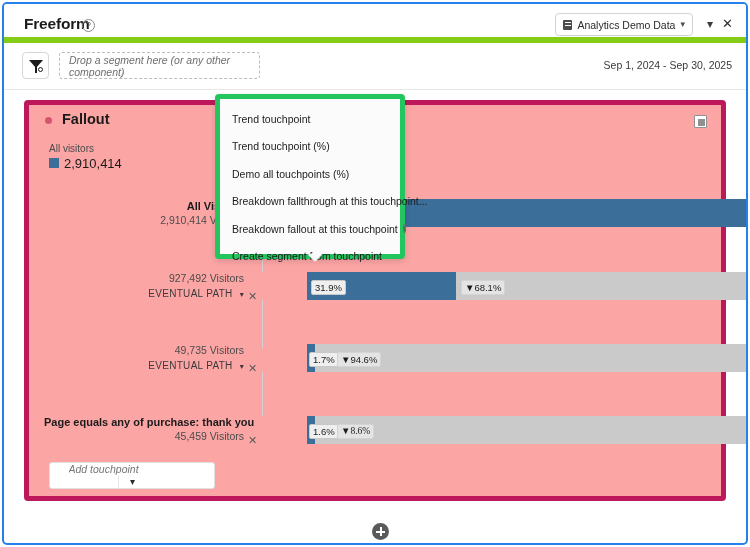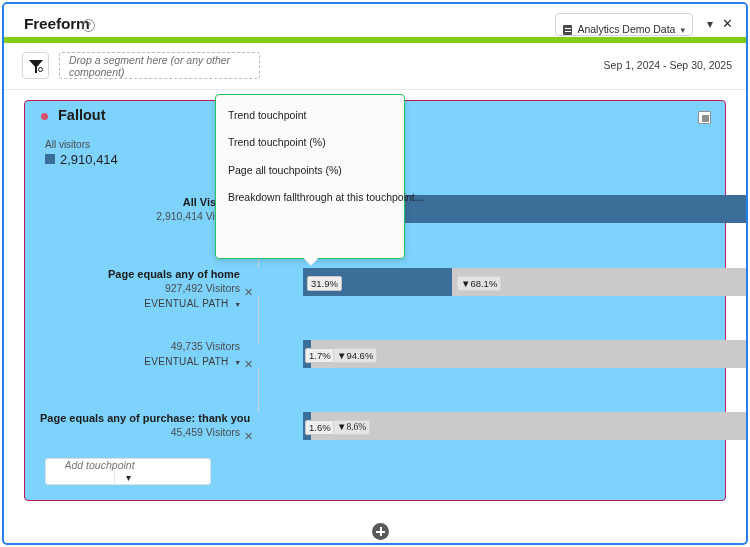--- a/index.html
+++ b/index.html
@@ -37,21 +37,21 @@
     position: absolute; left: 78px; top: 15px;
     width: 13px; height: 13px;
     border: 1.2px solid #8a8a8a; border-radius: 50%;
     color: #6e6e6e; font-size: 9px; line-height: 11px; text-align: center;
   }
   .suite-select {
     position: absolute; right: 53px; top: 9px;
     height: 23px; min-width: 128px;
     border: 1px solid #d3d3d3; border-radius: 4px;
     background: #fff;
-    display: flex; align-items: flex-end; gap: 5px;
+    display: flex; align-items: center; gap: 5px;
     padding: 0 7px;
     font-size: 10.5px; color: #2b2b2b;
     white-space: nowrap;
   }
   .suite-glyph {
     width: 9px; height: 10px;
     background: #4b4b4b;
     border-radius: 1px;
     position: relative;
     flex: none;
@@ -110,22 +110,22 @@
   }
   .daterange {
     position: absolute; right: 14px; top: 16px;
     font-size: 10.5px; color: #3a3a3a;
   }
 
   
   .viz-card {
     position: absolute; left: 20px; top: 96px;
     width: 702px; height: 401px;
-    border: 1px solid #be185d; border-radius: 4px;
-    background: #7dd3fc;
+    border: 5px solid #be185d; border-radius: 4px;
+    background: #fca5a5;
   }
   .viz-dot {
     position: absolute; left: 16px; top: 12px;
     width: 7px; height: 7px; border-radius: 50%;
     background: #d7546f;
   }
   .viz-title {
     position: absolute; left: 33px; top: 6px;
     font-size: 14.5px; font-weight: bold; color: #1b1b1b;
   }
@@ -233,21 +233,21 @@
   .bottom-add::after {
     content:""; position:absolute; left: 7.5px; top: 4px;
     width: 2px; height: 9px; background: #fff;
   }
 
   
   .ctx-menu {
     position: absolute; left: 211px; top: 90px;
     width: 190px; height: 165px;
     background: #fbfbfb;
-    border: 1px solid #22c55e;
+    border: 5px solid #22c55e;
     border-radius: 4px;
     box-shadow: 0 2px 6px rgba(0,0,0,0.14);
     z-index: 40;
     padding-top: 6px;
   }
   .ctx-item {
     height: 27.5px;
     display: flex; align-items: center;
     padding-left: 12px;
     font-size: 10.5px; color: #1b1b1b;
@@ -316,21 +316,20 @@
         </div>
         <div class="track" style="left:228px; top:0; width:474px;">
           <div class="bar-blue" style="left:0; width:474px;"></div>
         </div>
       </div>
 
       <div class="connector" style="left:233px; top:122px; height:45px;"></div>
 
       <div class="row" style="top:167px;">
         <div class="row-labels" style="top:-1px;">
-          <div class="row-name">Page equals any of home</div>
           <div class="row-visitors">927,492 Visitors</div>
           <div class="row-path">
             <span>EVENTUAL PATH</span>
             <span class="chev">▾</span>
           </div>
         </div>
         <div class="remove-x" style="left:219px; top:19px;">✕</div>
         <div class="track" style="left:234px; top:0; width:468px;">
           <div class="bar-blue" style="left:0; width:149px;"></div>
           <div class="bar-gray" style="left:149px; width:319px;"></div>
@@ -387,21 +386,28 @@
   <div class="bottom-add"></div>
 
   <div class="ctx-menu">
     <div class="ctx-item">
       <span>Trend touchpoint</span>
     </div>
     <div class="ctx-item">
       <span>Trend touchpoint (%)</span>
     </div>
     <div class="ctx-item">
-      <span>Page all touchpoints (%)</span>
+      <span>Demo all touchpoints (%)</span>
     </div>
     <div class="ctx-item">
       <span>Breakdown fallthrough at this touchpoint...</span>
+    </div>
+    <div class="ctx-item">
+      <span>Breakdown fallout at this touchpoint</span>
+      <span class="ctx-info">i</span>
+    </div>
+    <div class="ctx-item">
+      <span>Create segment from touchpoint</span>
     </div>
     <span class="ctx-caret"></span>
   </div>
 
 </div>
 
 </body></html>

